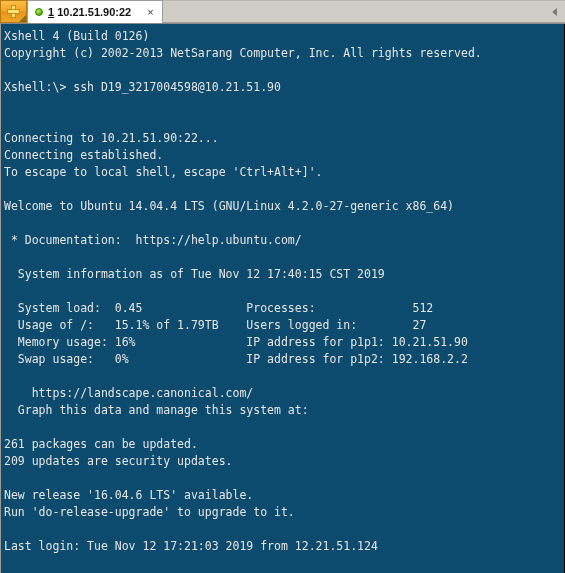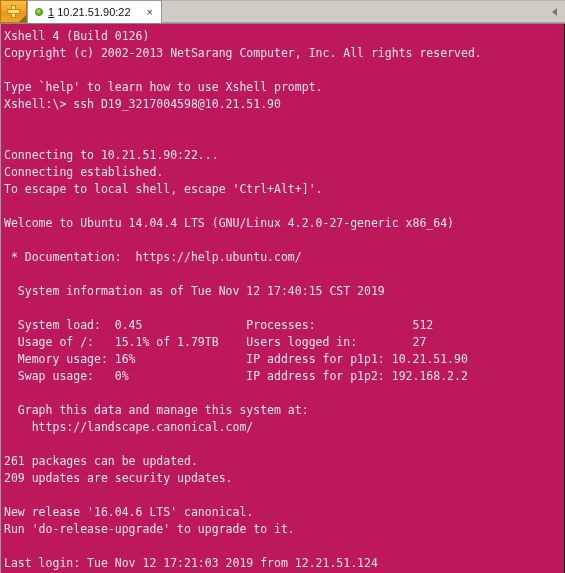--- a/index.html
+++ b/index.html
@@ -92,21 +92,21 @@
     width: 8px;
     height: 8px;
     border-radius: 50%;
     background: radial-gradient(circle at 35% 30%, #b6f05a 0%, #5ec412 55%, #3c8a08 100%);
     border: 1px solid #3f7d0c;
     box-sizing: border-box;
     flex: 0 0 auto;
   }
   .tab-title {
     font-size: 11px;
-    font-weight: normal;
+    font-weight: bold;
     color: #111111;
     white-space: nowrap;
     letter-spacing: 0px;
   }
   .tab-mnemonic { text-decoration: underline; }
   .tab-close {
     font-size: 11px;
     color: #3a3a3a;
     margin-left: 8px;
     padding: 0 3px;
@@ -130,21 +130,21 @@
     border-style: solid;
     border-width: 4px 5px 4px 0;
     border-color: transparent #7d7a74 transparent transparent;
   }
 
   
   #terminal {
     position: relative;
     width: 565px;
     height: 549px;
-    background: #be185d;
+    background: #0c4a6e;
     border-left: 1px solid #9a9a9a;
     border-right: 1px solid #000000;
     box-sizing: border-box;
     overflow: hidden;
     padding: 4px 0 16px 3px;
   }
   .line {
     font-family: "DejaVu Sans Mono", monospace;
     font-size: 11.5px;
     line-height: 17px;
@@ -174,43 +174,42 @@
       <span class="scroll-arrow"></span>
     </div>
   </div>
 
 </div>
 
 <div id="terminal">
     <div class="line">Xshell 4 (Build 0126)</div>
     <div class="line">Copyright (c) 2002-2013 NetSarang Computer, Inc. All rights reserved.</div>
     <div class="line blank"> </div>
-    <div class="line">Type `help' to learn how to use Xshell prompt.</div>
     <div class="line">Xshell:\&gt; ssh D19_3217004598@10.21.51.90</div>
     <div class="line blank"> </div>
     <div class="line blank"> </div>
     <div class="line">Connecting to 10.21.51.90:22...</div>
     <div class="line">Connecting established.</div>
     <div class="line">To escape to local shell, escape 'Ctrl+Alt+]'.</div>
     <div class="line blank"> </div>
     <div class="line">Welcome to Ubuntu 14.04.4 LTS (GNU/Linux 4.2.0-27-generic x86_64)</div>
     <div class="line blank"> </div>
     <div class="line"> * Documentation:  https://help.ubuntu.com/</div>
     <div class="line blank"> </div>
     <div class="line">  System information as of Tue Nov 12 17:40:15 CST 2019</div>
     <div class="line blank"> </div>
     <div class="line">  System load:  0.45               Processes:              512</div>
     <div class="line">  Usage of /:   15.1% of 1.79TB    Users logged in:        27</div>
     <div class="line">  Memory usage: 16%                IP address for p1p1: 10.21.51.90</div>
     <div class="line">  Swap usage:   0%                 IP address for p1p2: 192.168.2.2</div>
     <div class="line blank"> </div>
+    <div class="line">    https://landscape.canonical.com/</div>
     <div class="line">  Graph this data and manage this system at:</div>
-    <div class="line">    https://landscape.canonical.com/</div>
     <div class="line blank"> </div>
     <div class="line">261 packages can be updated.</div>
     <div class="line">209 updates are security updates.</div>
     <div class="line blank"> </div>
-    <div class="line">New release '16.04.6 LTS' canonical.</div>
+    <div class="line">New release '16.04.6 LTS' available.</div>
     <div class="line">Run 'do-release-upgrade' to upgrade to it.</div>
     <div class="line blank"> </div>
     <div class="line">Last login: Tue Nov 12 17:21:03 2019 from 12.21.51.124</div>
     <div class="line"><span></span></div>
   </div>
 
 </body></html>

